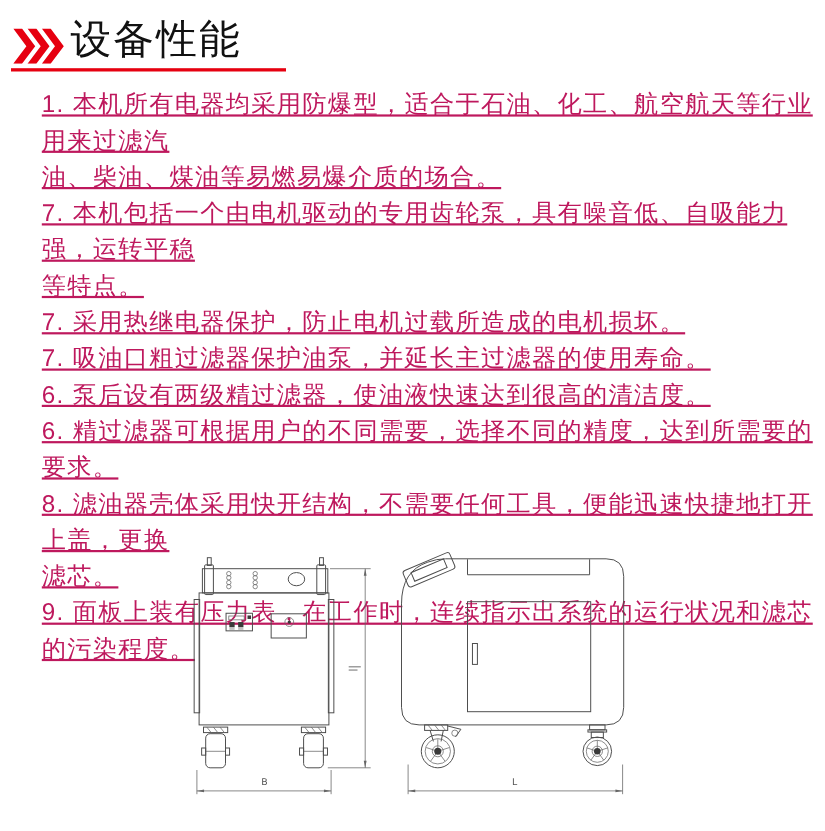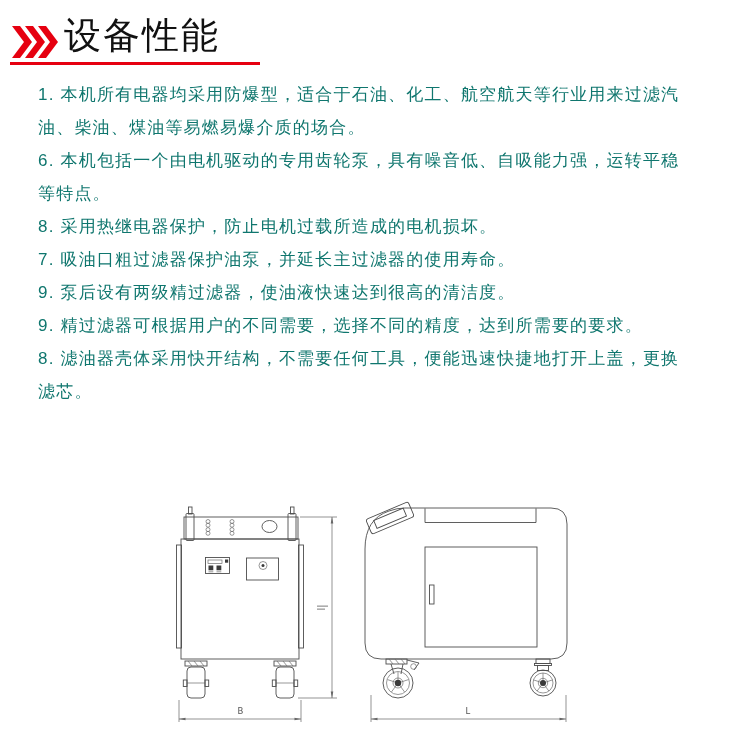--- a/index.html
+++ b/index.html
@@ -5,22 +5,22 @@
   html,body{margin:0;padding:0;background:#ffffff;}
   .page{position:relative;width:750px;height:755px;background:#fff;overflow:hidden;
         font-family:"Liberation Sans",sans-serif;}
   
   .hdr{position:absolute;left:0;top:0;width:713px;height:70px;}
   .chev{position:absolute;left:12px;top:26px;width:48px;height:32px;}
   .title{position:absolute;left:64px;top:12px;margin:0;font-size:37px;line-height:48px;
          font-weight:500;color:#111;letter-spacing:2px;}
   .underline{position:absolute;left:10px;top:62px;width:250px;height:3px;background:#e60010;}
   
-  .plist{position:absolute;left:38px;top:78px;width:712px;color:#0f766e;
-         font-size:17px;line-height:33px;letter-spacing:1.2px;}
+  .plist{position:absolute;left:38px;top:78px;width:712px;color:#be185d;
+         font-size:22px;line-height:33px;letter-spacing:1.2px;text-decoration:underline;}
   .plist p{margin:0;white-space:pre-line;}
   
   .drawing{position:absolute;left:0;top:480px;width:750px;height:275px;}
   svg .ln{stroke:#4d4d4d;stroke-width:0.9;fill:none;}
   svg .thin{stroke:#6a6a6a;stroke-width:0.7;fill:none;}
   svg .dk{fill:#3a3a3a;stroke:none;}
   svg .dim{stroke:#666;stroke-width:0.7;fill:none;}
   svg .arr{fill:#666;stroke:none;}
   svg text{font-family:"DejaVu Sans",sans-serif;fill:#555;}
 </style>
@@ -35,28 +35,29 @@
       <polygon points="13,0 21,0 33,16 21,32 13,32 25,16" fill="#e60010"></polygon>
       <polygon points="26,0 34,0 46,16 34,32 26,32 38,16" fill="#e60010"></polygon>
     </svg>
     <h1 class="title">设备性能</h1>
     <div class="underline"></div>
   </div>
 
   <div class="plist">
     <p>1. 本机所有电器均采用防爆型，适合于石油、化工、航空航天等行业用来过滤汽
 油、柴油、煤油等易燃易爆介质的场合。</p>
-    <p>6. 本机包括一个由电机驱动的专用齿轮泵，具有噪音低、自吸能力强，运转平稳
+    <p>7. 本机包括一个由电机驱动的专用齿轮泵，具有噪音低、自吸能力强，运转平稳
 等特点。</p>
-    <p>8. 采用热继电器保护，防止电机过载所造成的电机损坏。</p>
+    <p>7. 采用热继电器保护，防止电机过载所造成的电机损坏。</p>
     <p>7. 吸油口粗过滤器保护油泵，并延长主过滤器的使用寿命。</p>
-    <p>9. 泵后设有两级精过滤器，使油液快速达到很高的清洁度。</p>
-    <p>9. 精过滤器可根据用户的不同需要，选择不同的精度，达到所需要的要求。</p>
+    <p>6. 泵后设有两级精过滤器，使油液快速达到很高的清洁度。</p>
+    <p>6. 精过滤器可根据用户的不同需要，选择不同的精度，达到所需要的要求。</p>
     <p>8. 滤油器壳体采用快开结构，不需要任何工具，便能迅速快捷地打开上盖，更换
 滤芯。</p>
+    <p>9. 面板上装有压力表，在工作时，连续指示出系统的运行状况和滤芯的污染程度。</p>
   </div>
 
   <svg class="drawing" viewBox="0 480 750 275">
 
     <g>
 
       <rect class="ln" x="188.5" y="507" width="3.5" height="7"></rect>
       <rect class="ln" x="290.5" y="507" width="3.5" height="7"></rect>
       <rect class="ln" x="186" y="513.5" width="8" height="27" rx="1"></rect>
       <rect class="ln" x="288" y="513.5" width="8" height="27" rx="1"></rect>

